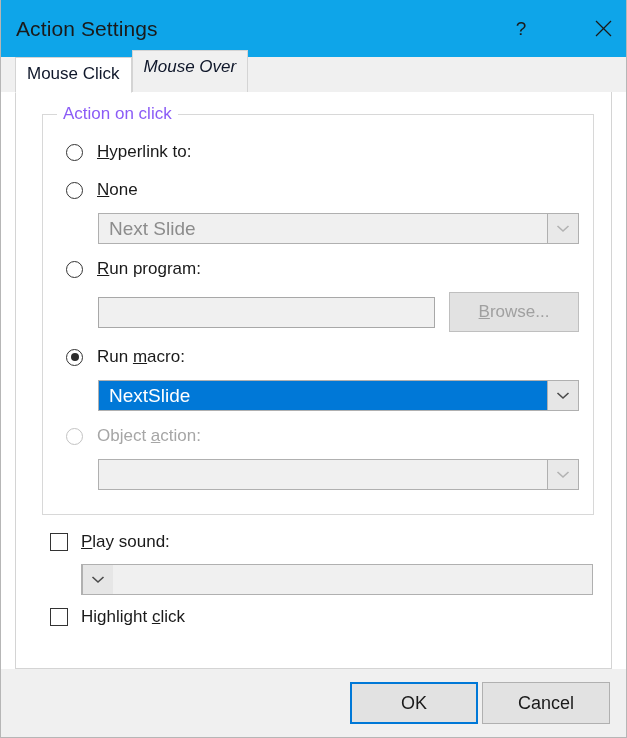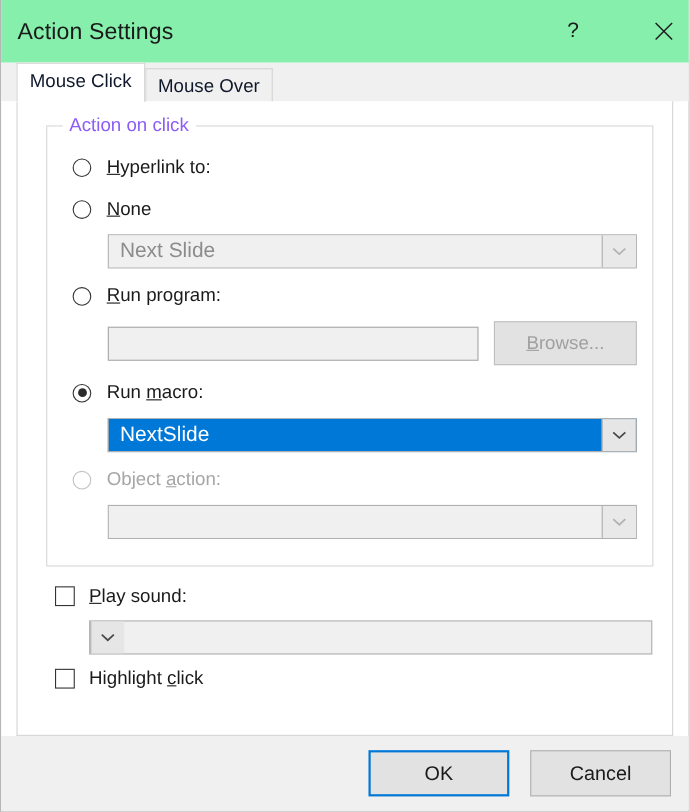--- a/index.html
+++ b/index.html
@@ -24,21 +24,21 @@
     border-left: 1px solid #b6b6b6;
     border-right: 1px solid #b6b6b6;
     border-bottom: 1px solid #b6b6b6;
     display: flex;
     flex-direction: column;
   }
 
   
   .titlebar {
     height: 57px;
-    background: #86efac;
+    background: #0ea5e9;
     display: flex;
     align-items: center;
     flex: 0 0 auto;
     position: relative;
   }
   .title-text {
     font-size: 21px;
     color: #1a1a1a;
     margin-left: 15px;
     letter-spacing: 0.1px;
@@ -94,22 +94,23 @@
     border-bottom: 1px solid #ffffff;
     height: 36px;
     margin-bottom: -1px;
     position: relative;
     z-index: 4;
   }
   .tab.inactive {
     background: #f0f0f0;
     border: 1px solid #d4d4d4;
     border-bottom: none;
-    height: 30px;
+    height: 42px;
     margin-bottom: 0px;
+    font-style: italic;
   }
 
   
   .tabpanel {
     margin: 0 14px;
     background: #ffffff;
     border: 1px solid #d4d4d4;
     border-top: none;
     flex: 1 1 auto;
     box-sizing: border-box;
@@ -289,21 +290,21 @@
 
   
   .footer {
     flex: 0 0 auto;
     height: 68px;
     background: #f0f0f0;
     display: flex;
     align-items: center;
     justify-content: flex-end;
     padding-right: 16px;
-    gap: 19px;
+    gap: 4px;
     box-sizing: border-box;
   }
   .btn {
     width: 128px;
     height: 42px;
     background: #e2e2e2;
     display: flex;
     align-items: center;
     justify-content: center;
     font-size: 18px;

